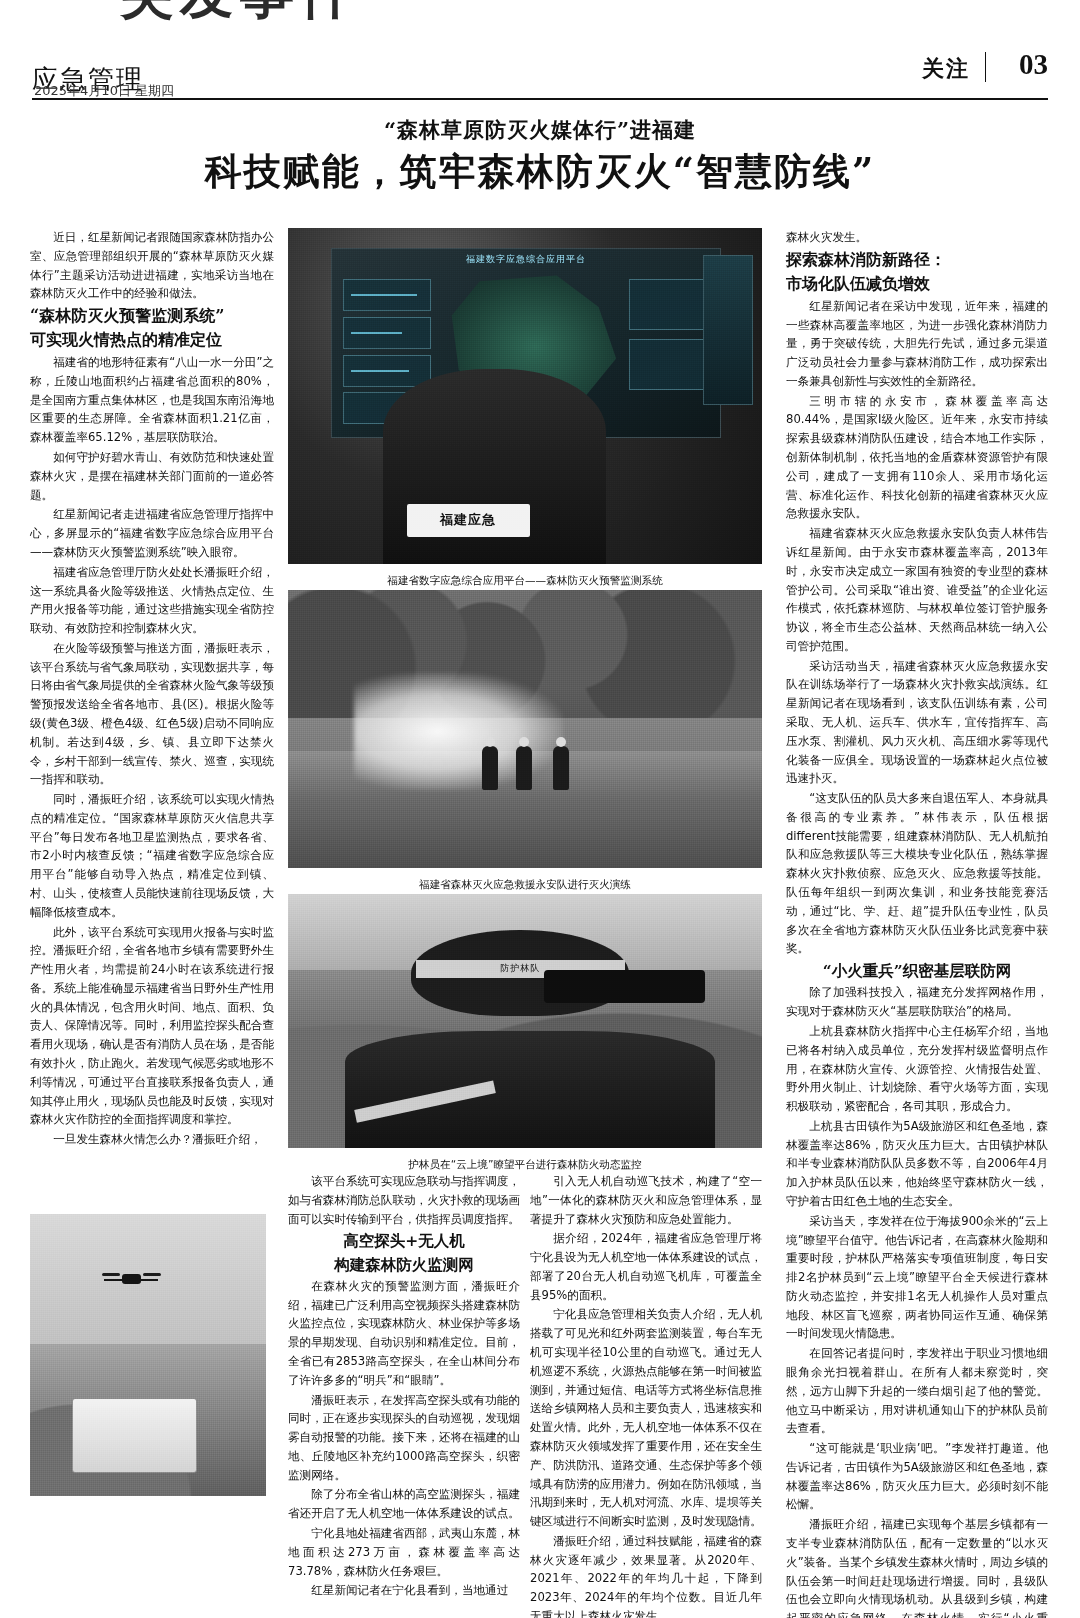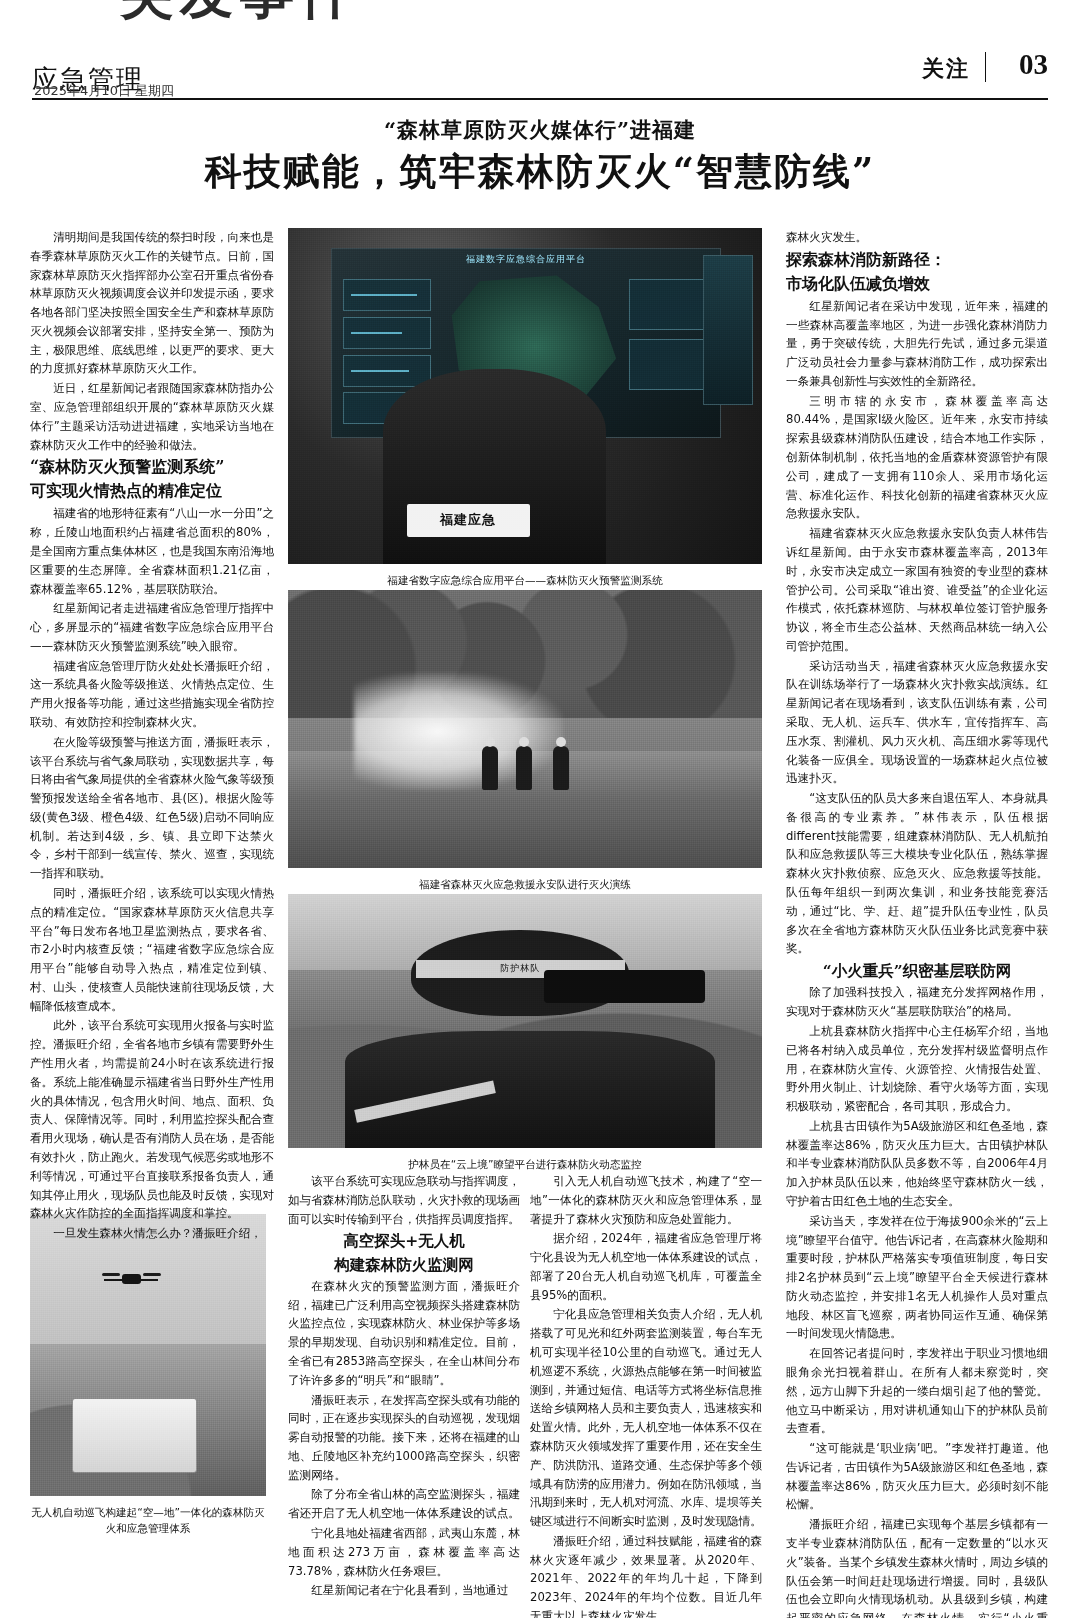--- a/index.html
+++ b/index.html
@@ -295,28 +295,27 @@
       <div class="drone">
         <div class="bodyd"></div>
         <div class="arm" style="left:6%; width:30%;"></div>
         <div class="arm" style="right:6%; width:30%;"></div>
         <div class="rotor" style="left:2%;"></div>
         <div class="rotor" style="right:2%;"></div>
       </div>
       <div class="grain"></div>
     </div>
   </div>
-  <div class="col cap" style="left:26px; top:1500px; width:244px;">无人机自动巡飞构建起“空—地”一体化的森林防灭火和应急管理体系</div>
 
   <div class="col" style="left:30px; top:228px; width:244px; height:980px;">
-    <p>清明期间是我国传统的祭扫时段，向来也是春季森林草原防灭火工作的关键节点。日前，国家森林草原防灭火指挥部办公室召开重点省份春林草原防灭火视频调度会议并印发提示函，要求各地各部门坚决按照全国安全生产和森林草原防灭火视频会议部署安排，坚持安全第一、预防为主，极限思维、底线思维，以更严的要求、更大的力度抓好森林草原防灭火工作。</p>
     <p>近日，红星新闻记者跟随国家森林防指办公室、应急管理部组织开展的“森林草原防灭火媒体行”主题采访活动进进福建，实地采访当地在森林防灭火工作中的经验和做法。</p>
     <p class="sub" style="white-space:pre-line;">“森林防灭火预警监测系统”
 可实现火情热点的精准定位</p>
     <p>福建省的地形特征素有“八山一水一分田”之称，丘陵山地面积约占福建省总面积的80%，是全国南方重点集体林区，也是我国东南沿海地区重要的生态屏障。全省森林面积1.21亿亩，森林覆盖率65.12%，基层联防联治。</p>
+    <p>如何守护好碧水青山、有效防范和快速处置森林火灾，是摆在福建林关部门面前的一道必答题。</p>
     <p>红星新闻记者走进福建省应急管理厅指挥中心，多屏显示的“福建省数字应急综合应用平台——森林防灭火预警监测系统”映入眼帘。</p>
     <p>福建省应急管理厅防火处处长潘振旺介绍，这一系统具备火险等级推送、火情热点定位、生产用火报备等功能，通过这些措施实现全省防控联动、有效防控和控制森林火灾。</p>
     <p>在火险等级预警与推送方面，潘振旺表示，该平台系统与省气象局联动，实现数据共享，每日将由省气象局提供的全省森林火险气象等级预警预报发送给全省各地市、县(区)。根据火险等级(黄色3级、橙色4级、红色5级)启动不同响应机制。若达到4级，乡、镇、县立即下达禁火令，乡村干部到一线宣传、禁火、巡查，实现统一指挥和联动。</p>
     <p>同时，潘振旺介绍，该系统可以实现火情热点的精准定位。“国家森林草原防灭火信息共享平台”每日发布各地卫星监测热点，要求各省、市2小时内核查反馈；“福建省数字应急综合应用平台”能够自动导入热点，精准定位到镇、村、山头，使核查人员能快速前往现场反馈，大幅降低核查成本。</p>
     <p>此外，该平台系统可实现用火报备与实时监控。潘振旺介绍，全省各地市乡镇有需要野外生产性用火者，均需提前24小时在该系统进行报备。系统上能准确显示福建省当日野外生产性用火的具体情况，包含用火时间、地点、面积、负责人、保障情况等。同时，利用监控探头配合查看用火现场，确认是否有消防人员在场，是否能有效扑火，防止跑火。若发现气候恶劣或地形不利等情况，可通过平台直接联系报备负责人，通知其停止用火，现场队员也能及时反馈，实现对森林火灾作防控的全面指挥调度和掌控。</p>
     <p>一旦发生森林火情怎么办？潘振旺介绍，</p>
   </div>
 
   <div class="col" style="left:288px; top:1172px; width:232px; height:430px;">
     <p>该平台系统可实现应急联动与指挥调度，如与省森林消防总队联动，火灾扑救的现场画面可以实时传输到平台，供指挥员调度指挥。</p>

